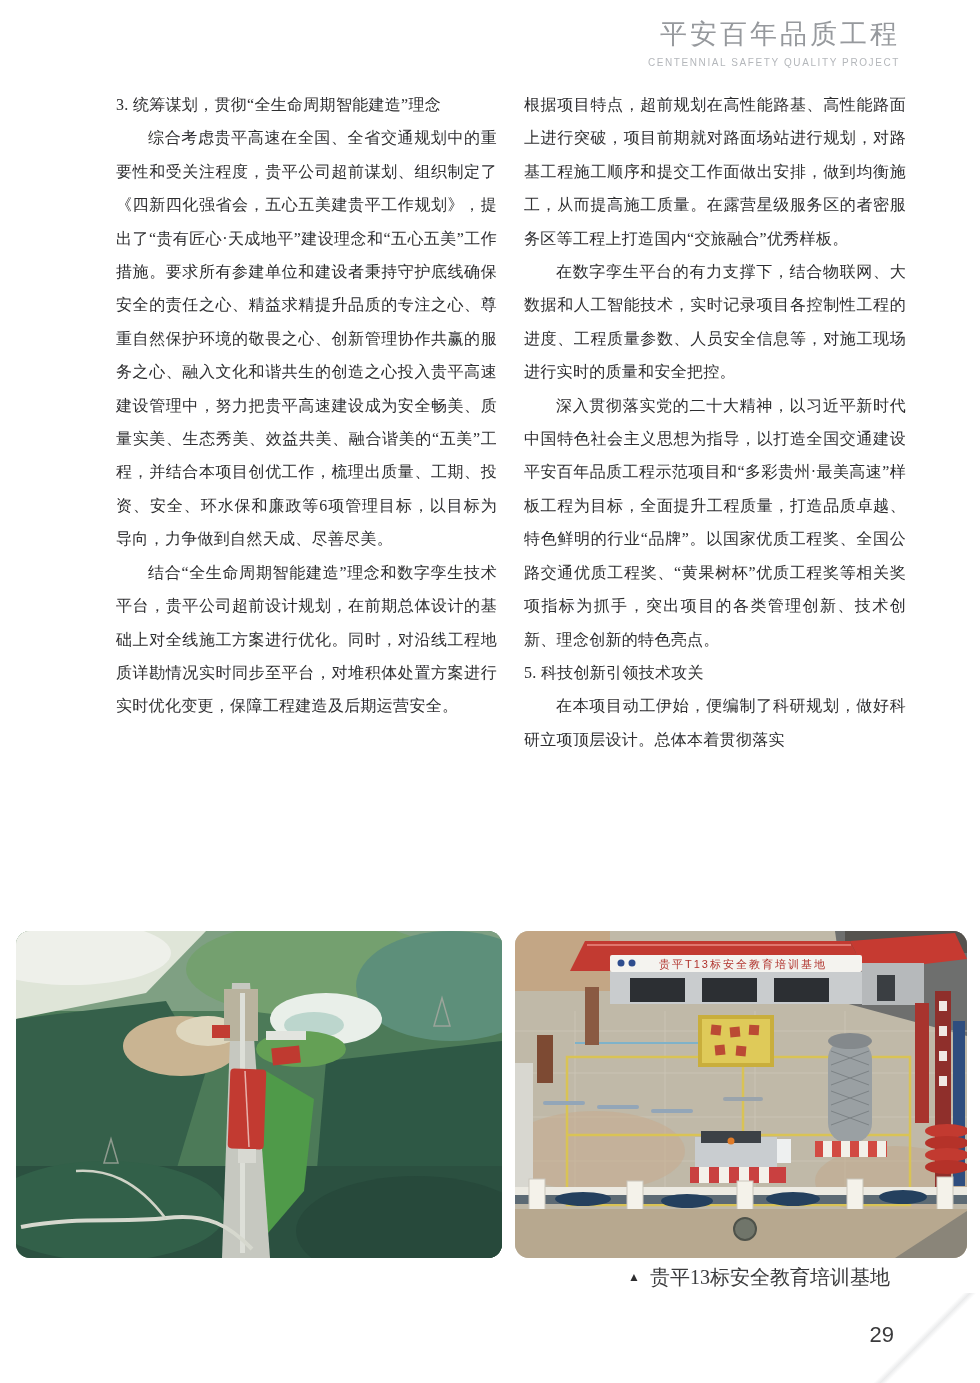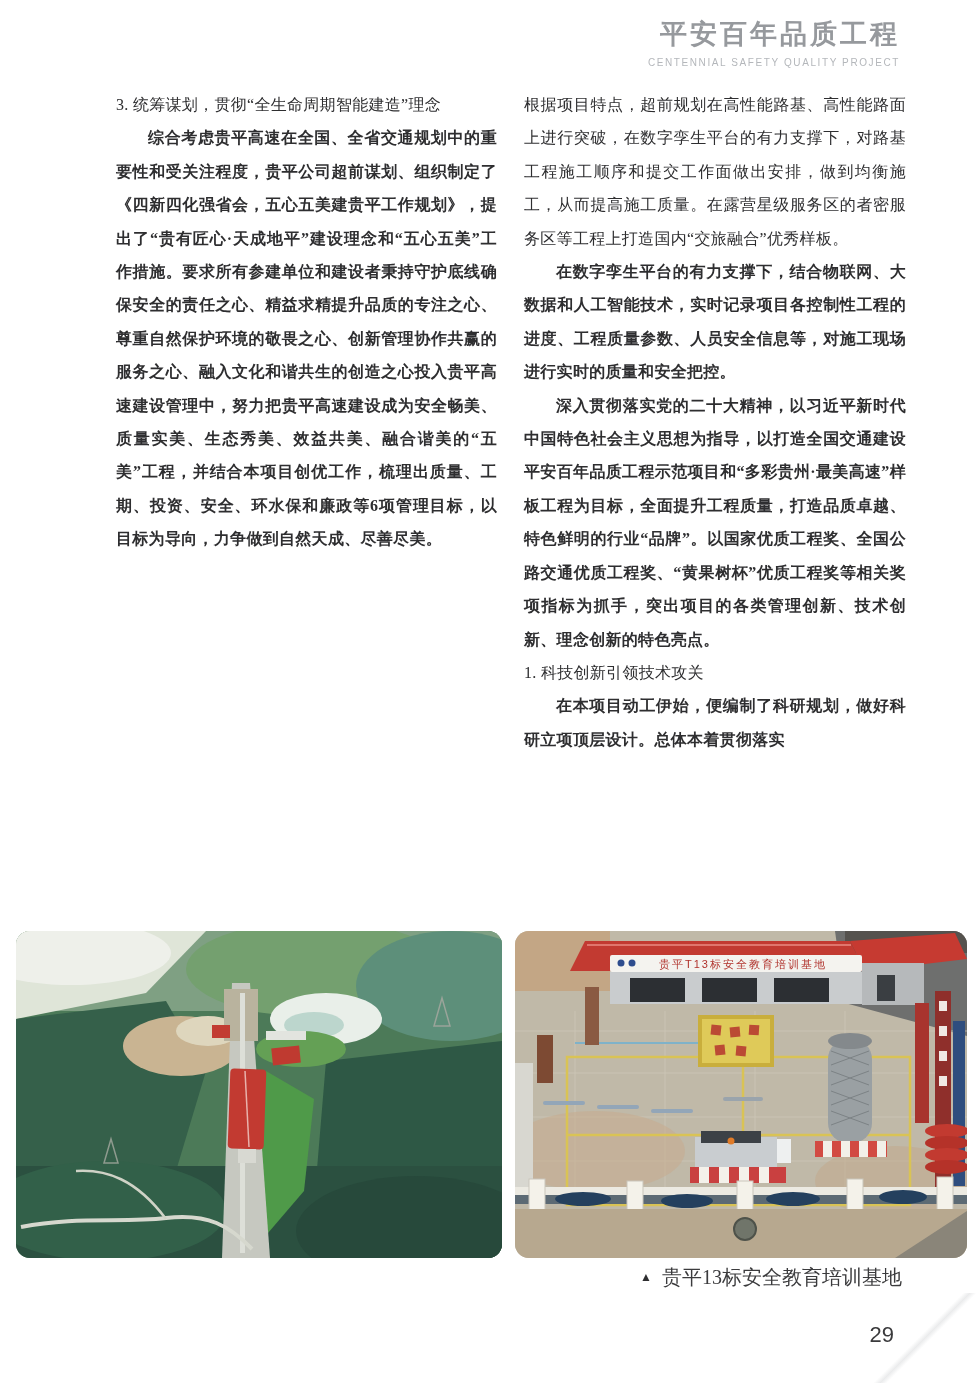--- a/index.html
+++ b/index.html
@@ -1,37 +1,37 @@
 <!DOCTYPE html>
 <html><head>
 <meta charset="utf-8">
 <style>
   html,body{margin:0;padding:0;background:#ffffff;}
   .page{position:relative;width:980px;height:1383px;background:#ffffff;overflow:hidden;
         font-family:"Liberation Serif","DejaVu Serif",serif;}
   
   .header{position:absolute;top:16px;right:80px;text-align:right;
           font-family:"Liberation Sans","DejaVu Sans",sans-serif;}
-  .header-cn{font-size:27px;letter-spacing:3px;color:#96999d;font-weight:700;}
+  .header-cn{font-size:27px;letter-spacing:3px;color:#96999d;font-weight:400;}
   .header-en{font-size:10px;letter-spacing:1.6px;color:#b4b7bb;margin-top:5px;}
   
   .col{position:absolute;top:88px;font-size:16px;line-height:33.4px;color:#2e2e30;
        text-align:justify;letter-spacing:0.3px;}
   .col-left{left:116px;width:381px;}
   .col-right{left:524px;width:382px;}
   .col p{margin:0;padding:0;}
-  p.indent{text-indent:2em;font-weight:bold;}
+  p.indent{text-indent:2em;}
   
   .photo{position:absolute;top:931px;display:block;}
   .photo-left{left:16px;}
   .photo-right{left:515px;}
   
   .caption{position:absolute;top:1264px;font-size:20px;color:#3b3b3d;text-align:right;}
   .caption-left{left:16px;width:486px;}
-  .caption-right{left:512px;width:390px;}
+  .caption-right{left:500px;width:390px;}
   .caption .marker{font-size:12px;color:#2e2e30;margin-right:10px;vertical-align:3px;}
   
   .page-num{position:absolute;top:1322px;right:86px;font-size:22px;color:#3a3a3c;
             font-family:"Liberation Sans","DejaVu Sans",sans-serif;}
   
   .corner-artifact{position:absolute;right:-40px;bottom:-30px;width:220px;height:120px;
             background:linear-gradient(135deg,rgba(255,255,255,0) 48%,rgba(210,212,214,.45) 50%,rgba(255,255,255,0) 52%);}
 </style>
 </head>
 <body>
@@ -39,27 +39,28 @@
 <div class="page">
 
   <div class="header">
     <div class="header-cn">平安百年品质工程</div>
     <div class="header-en">CENTENNIAL SAFETY QUALITY PROJECT</div>
   </div>
 
   <div class="col col-left">
     <p>3. 统筹谋划，贯彻“全生命周期智能建造”理念</p>
     <p class="indent">综合考虑贵平高速在全国、全省交通规划中的重要性和受关注程度，贵平公司超前谋划、组织制定了《四新四化强省会，五心五美建贵平工作规划》，提出了“贵有匠心·天成地平”建设理念和“五心五美”工作措施。要求所有参建单位和建设者秉持守护底线确保安全的责任之心、精益求精提升品质的专注之心、尊重自然保护环境的敬畏之心、创新管理协作共赢的服务之心、融入文化和谐共生的创造之心投入贵平高速建设管理中，努力把贵平高速建设成为安全畅美、质量实美、生态秀美、效益共美、融合谐美的“五美”工程，并结合本项目创优工作，梳理出质量、工期、投资、安全、环水保和廉政等6项管理目标，以目标为导向，力争做到自然天成、尽善尽美。</p>
+    <p class="indent">结合“全生命周期智能建造”理念和数字孪生技术平台，贵平公司超前设计规划，在前期总体设计的基础上对全线施工方案进行优化。同时，对沿线工程地质详勘情况实时同步至平台，对堆积体处置方案进行实时优化变更，保障工程建造及后期运营安全。</p>
   </div>
 
   <div class="col col-right">
-    <p>根据项目特点，超前规划在高性能路基、高性能路面上进行突破，在数字孪生平台的有力支撑下，对路基工程施工顺序和提交工作面做出安排，做到均衡施工，从而提高施工质量。在露营星级服务区的者密服务区等工程上打造国内“交旅融合”优秀样板。</p>
+    <p>根据项目特点，超前规划在高性能路基、高性能路面上进行突破，项目前期就对路面场站进行规划，对路基工程施工顺序和提交工作面做出安排，做到均衡施工，从而提高施工质量。在露营星级服务区的者密服务区等工程上打造国内“交旅融合”优秀样板。</p>
     <p class="indent">在数字孪生平台的有力支撑下，结合物联网、大数据和人工智能技术，实时记录项目各控制性工程的进度、工程质量参数、人员安全信息等，对施工现场进行实时的质量和安全把控。</p>
     <p class="indent">深入贯彻落实党的二十大精神，以习近平新时代中国特色社会主义思想为指导，以打造全国交通建设平安百年品质工程示范项目和“多彩贵州·最美高速”样板工程为目标，全面提升工程质量，打造品质卓越、特色鲜明的行业“品牌”。以国家优质工程奖、全国公路交通优质工程奖、“黄果树杯”优质工程奖等相关奖项指标为抓手，突出项目的各类管理创新、技术创新、理念创新的特色亮点。</p>
-    <p>1. 科技创新引领技术攻关</p>
+    <p>5. 科技创新引领技术攻关</p>
     <p class="indent">在本项目动工伊始，便编制了科研规划，做好科研立项顶层设计。总体本着贯彻落实</p>
   </div>
 
   <svg class="photo photo-left" width="486" height="327" viewBox="0 0 486 327">
     <defs>
         <clipPath id="clipL">
           <rect width="486" height="327" rx="14"></rect>
         </clipPath>
       </defs>
     <g clip-path="url(#clipL)">

